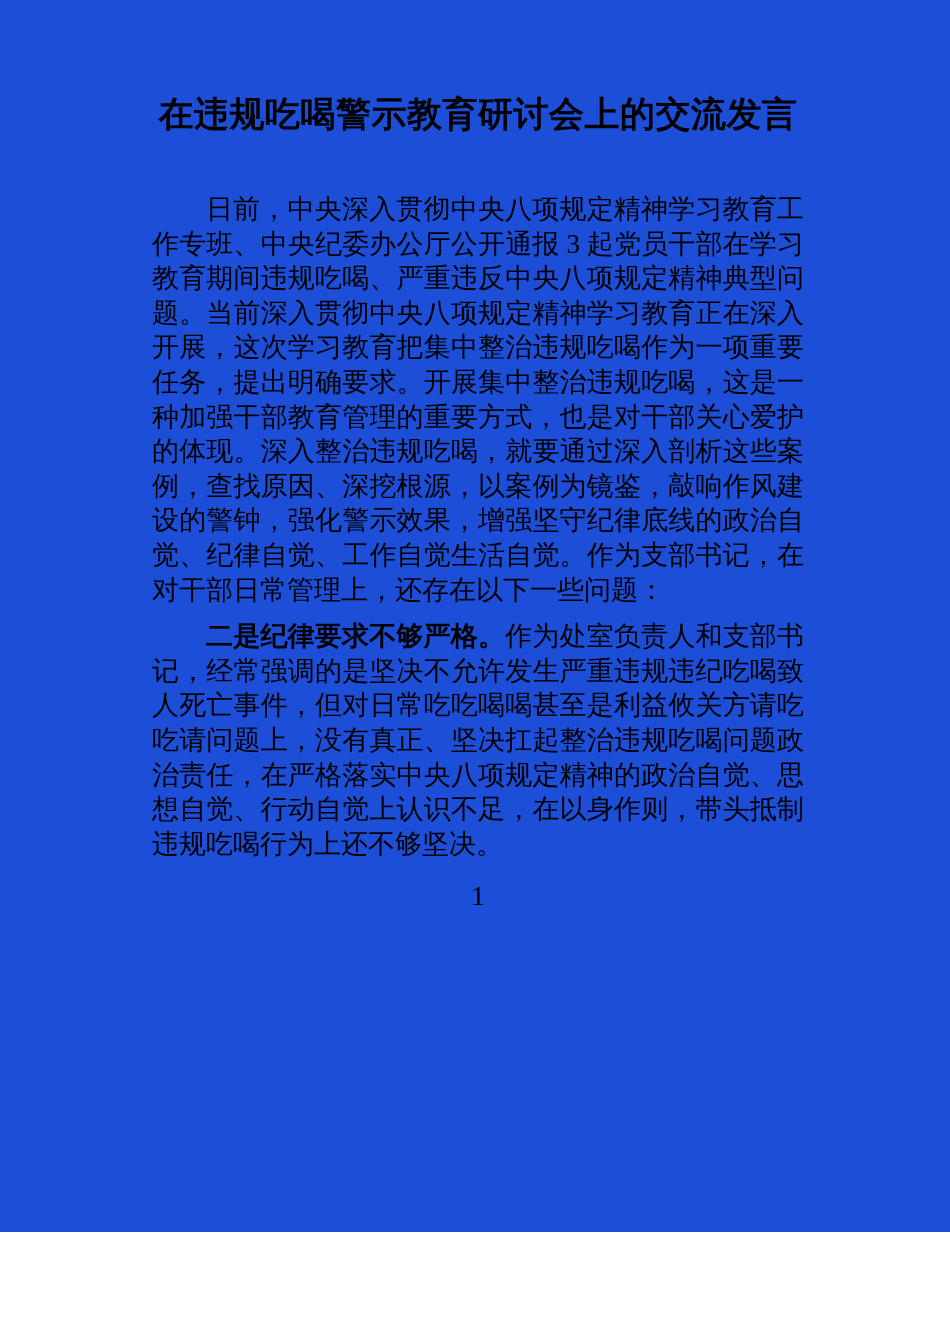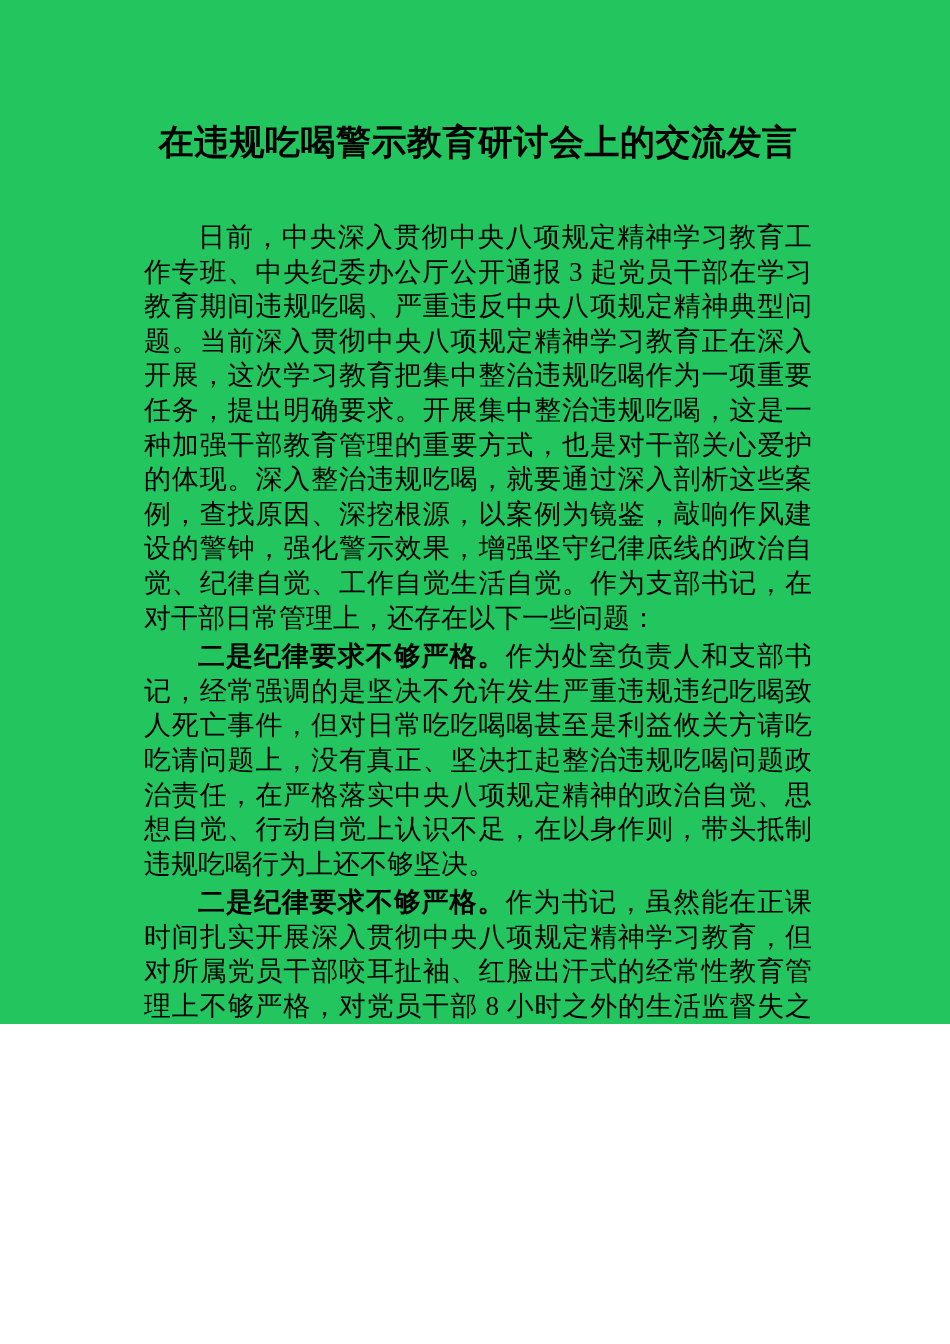--- a/index.html
+++ b/index.html
@@ -4,24 +4,24 @@
 <style>
   html, body {
     margin: 0;
     padding: 0;
     background: #ffffff;
     color: #000000;
   }
   .page {
     position: relative;
     width: 950px;
-    height: 1024px;
+    height: 1232px;
     box-sizing: border-box;
-    background: #22c55e;
-    padding: 120px 134px 0 140px;
+    background: #1d4ed8;
+    padding: 92px 134px 0 140px;
     overflow: hidden;
     font-family: "Liberation Serif", serif;
   }
   .doc-title {
     margin: 0;
     font-family: "Liberation Sans", sans-serif;
     font-weight: bold;
     font-size: 35px;
     line-height: 44px;
     text-align: center;
@@ -29,21 +29,21 @@
     white-space: nowrap;
   }
   .doc-content {
     margin-top: 56px;
     font-size: 27px;
     line-height: 34.6px;
     text-align: justify;
     font-family: "Liberation Serif", serif;
   }
   .doc-content p {
-    margin: 4px;
+    margin: 12px;
     padding: 0;
     text-indent: 54px;
   }
   .lead-bold {
     font-weight: bold;
     font-family: "Liberation Sans", sans-serif;
   }
   .page-number {
     margin-top: 18px;
     text-align: center;
@@ -58,19 +58,18 @@
 <div class="page">
 
   <h1 class="doc-title">在违规吃喝警示教育研讨会上的交流发言</h1>
 
   <div class="doc-content">
 
     <p><span class="lead-bold"></span><span>日前，中央深入贯彻中央八项规定精神学习教育工作专班、中央纪委办公厅公开通报 3 起党员干部在学习教育期间违规吃喝、严重违反中央八项规定精神典型问题。当前深入贯彻中央八项规定精神学习教育正在深入开展，这次学习教育把集中整治违规吃喝作为一项重要任务，提出明确要求。开展集中整治违规吃喝，这是一种加强干部教育管理的重要方式，也是对干部关心爱护的体现。深入整治违规吃喝，就要通过深入剖析这些案例，查找原因、深挖根源，以案例为镜鉴，敲响作风建设的警钟，强化警示效果，增强坚守纪律底线的政治自觉、纪律自觉、工作自觉生活自觉。作为支部书记，在对干部日常管理上，还存在以下一些问题：</span></p>
 
     <p><span class="lead-bold">二是纪律要求不够严格。</span><span>作为处室负责人和支部书记，经常强调的是坚决不允许发生严重违规违纪吃喝致人死亡事件，但对日常吃吃喝喝甚至是利益攸关方请吃吃请问题上，没有真正、坚决扛起整治违规吃喝问题政治责任，在严格落实中央八项规定精神的政治自觉、思想自觉、行动自觉上认识不足，在以身作则，带头抵制违规吃喝行为上还不够坚决。</span></p>
 
-    <p><span class="lead-bold">二是纪律要求不够严格。</span><span>作为书记，虽然能在正课时间扎实开展深入贯彻中央八项规定精神学习教育，但对所属党员干部咬耳扯袖、红脸出汗式的经常性教育管理上不够严格，对党员干部 8 小时之外的生活监督失之于宽、失之于软、失支于散，广大党员干部知敬畏、存戒惧、守底线做的还不够经常，释放越往后执纪越严的强烈信号还不够强烈。</span></p>
 
   </div>
 
   <div class="page-number">1</div>
 
 </div>
 
 </body></html>

